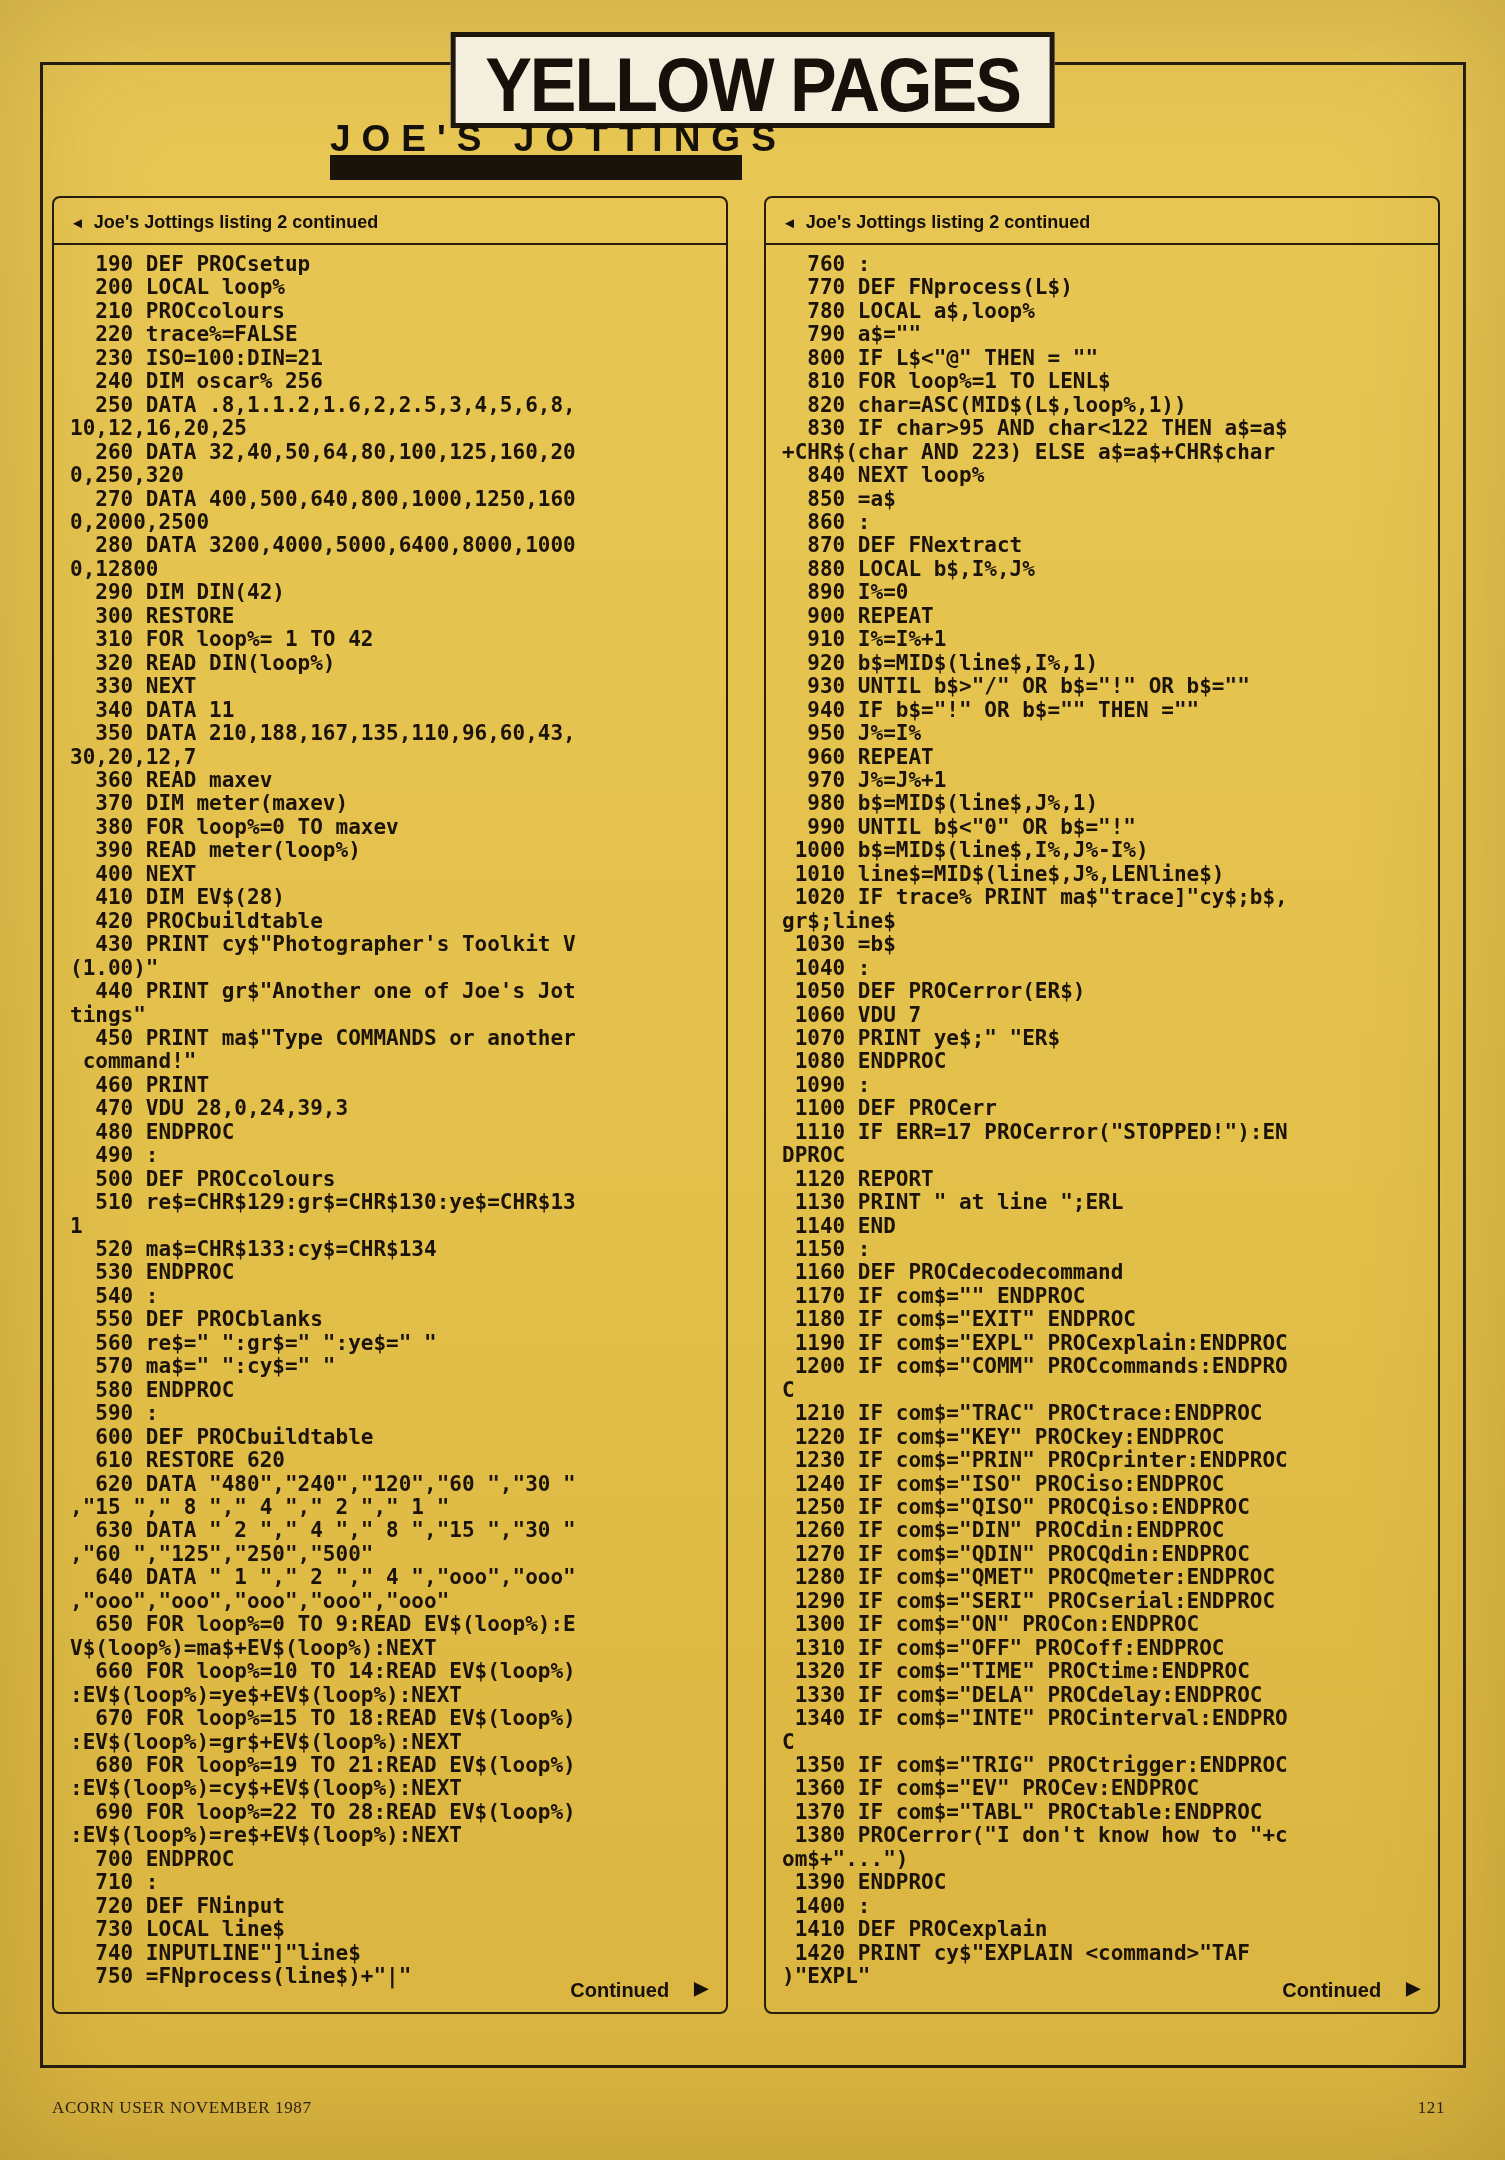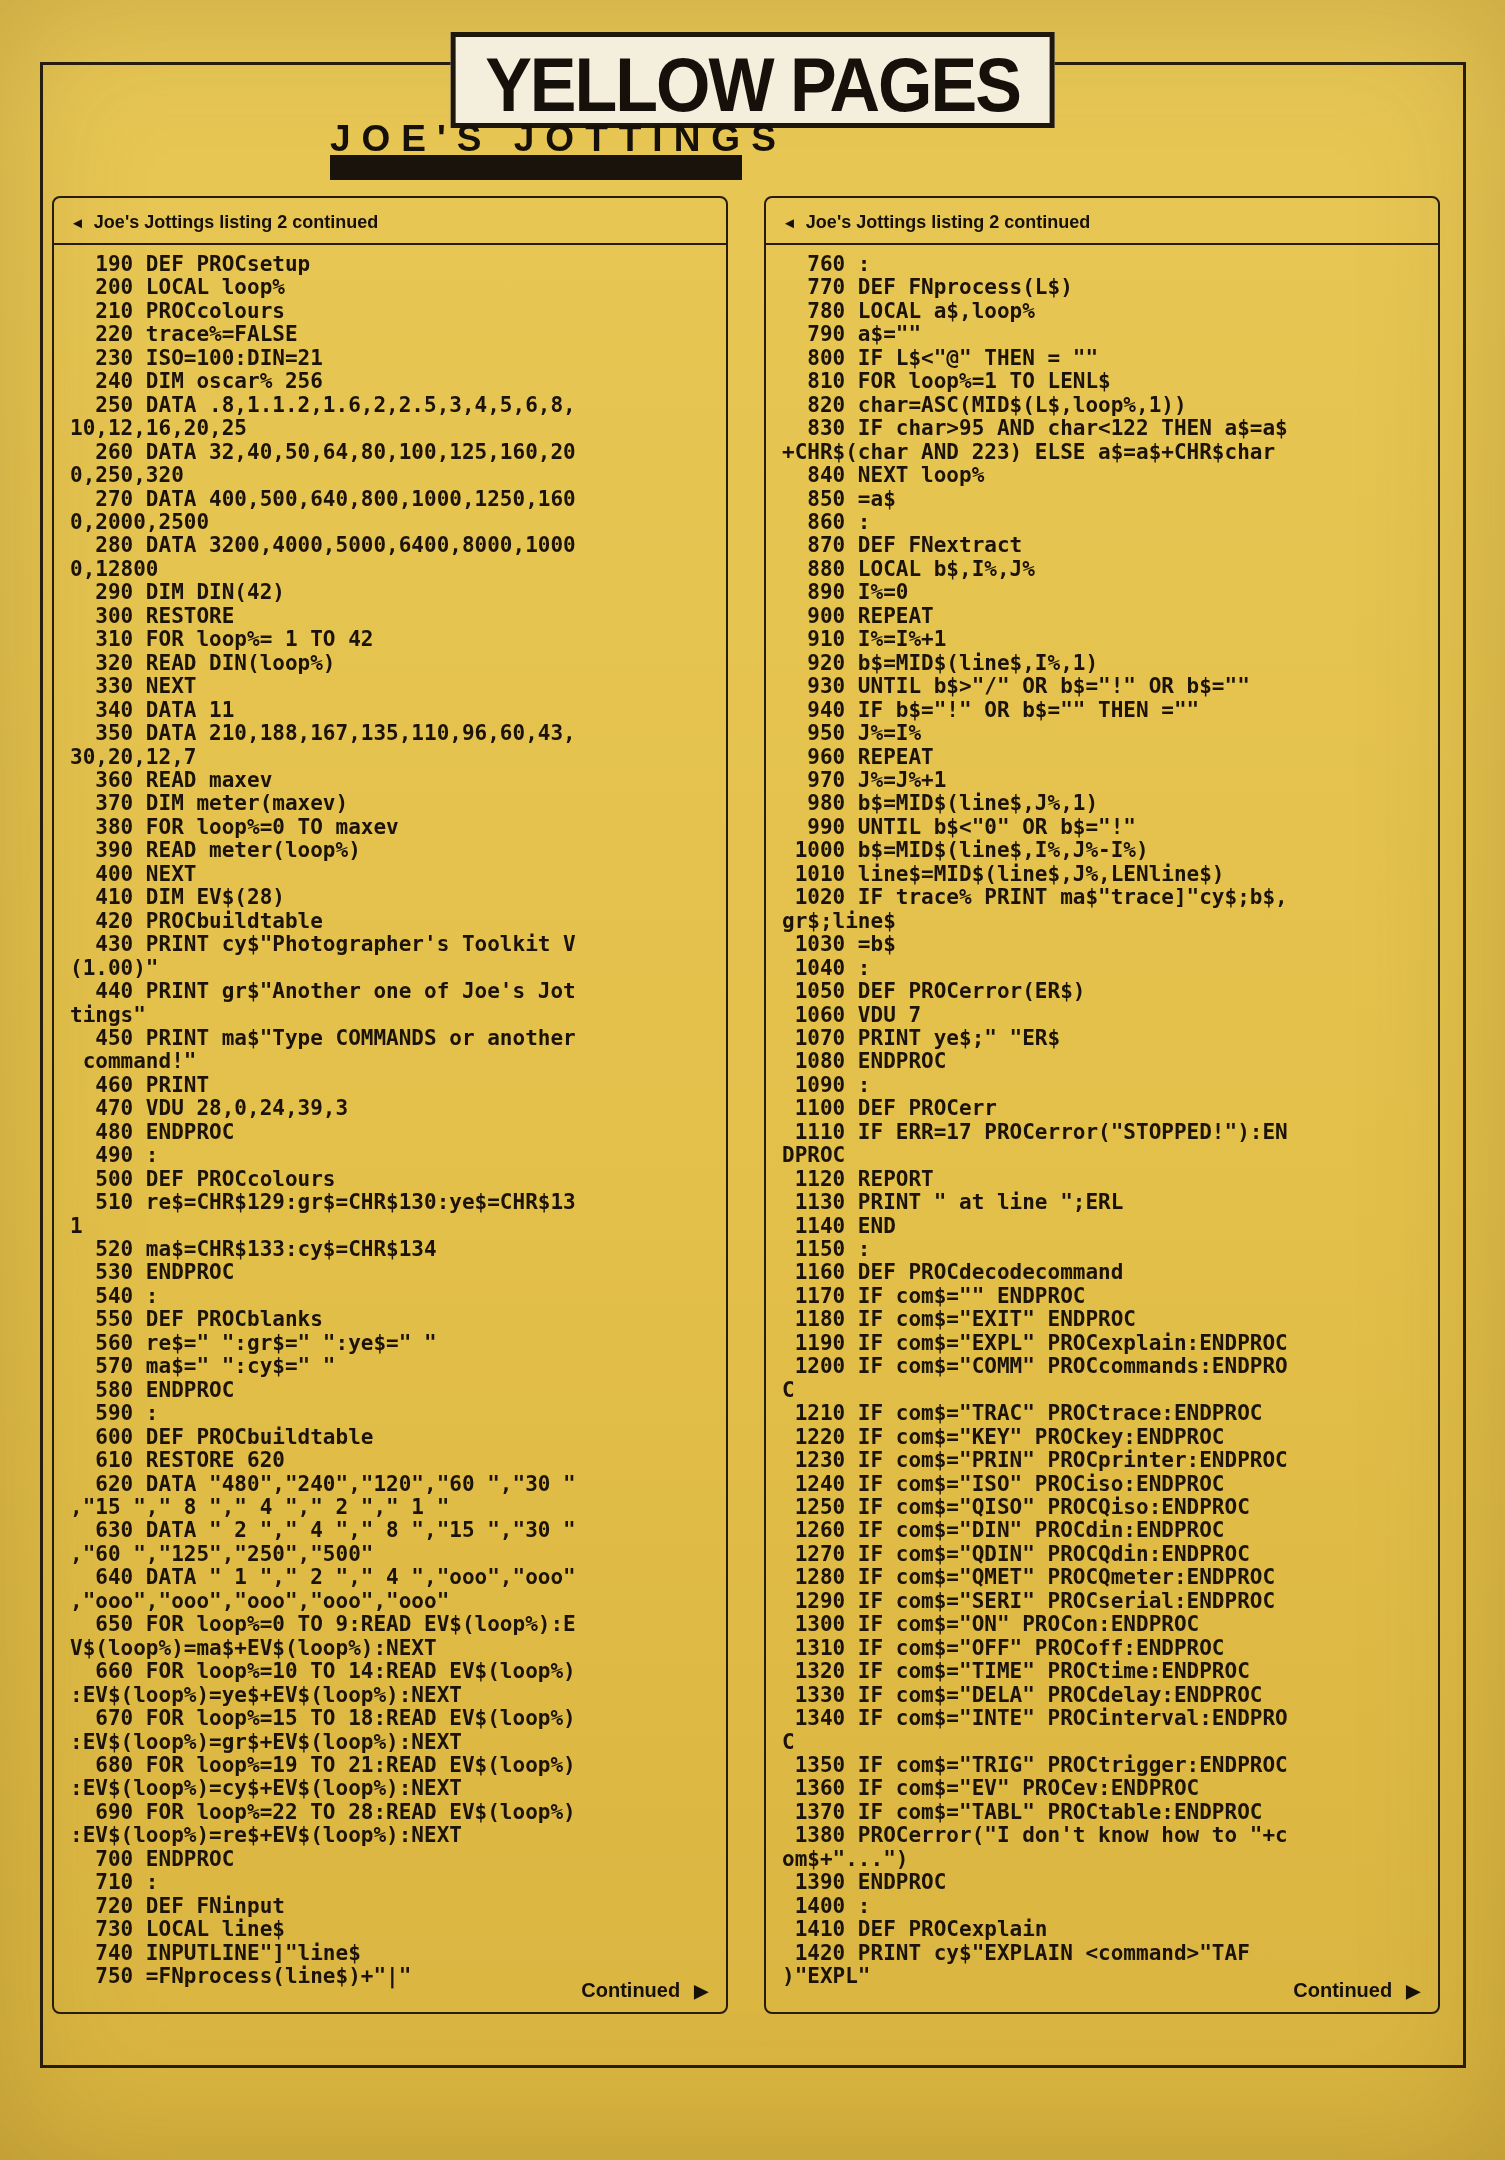--- a/index.html
+++ b/index.html
@@ -84,22 +84,21 @@
     line-height: 23.45px;
     letter-spacing: 0;
     margin: 8px 0 0 2px;
     white-space: pre;
     color: #1b1309;
   }
   .continued {
     position: absolute;
     right: 18px; bottom: 10px;
     display: flex;
-    align-items: center;
-    gap: 14px;
+    gap: 25px;
     font-size: 20px;
     font-weight: bold;
     color: #16100a;
     margin-left: 34px;
   }
   .continued .arrow { font-size: 18px; line-height: 1; }
   .footer {
     position: absolute;
     top: 2098px; left: 52px; right: 60px;
     display: flex;
@@ -287,14 +286,18 @@
  1400 :
  1410 DEF PROCexplain
  1420 PRINT cy$"EXPLAIN &lt;command&gt;"TAF
 )"EXPL"</pre>
     <div class="continued">
       <span>Continued</span>
       <span class="arrow">▶</span>
     </div>
   </section>
 
+  <footer class="footer">
+    <span class="footer-left">ACORN USER NOVEMBER 1987</span>
+    <span class="footer-right">121</span>
+  </footer>
 
 </div>
 
 </body></html>

